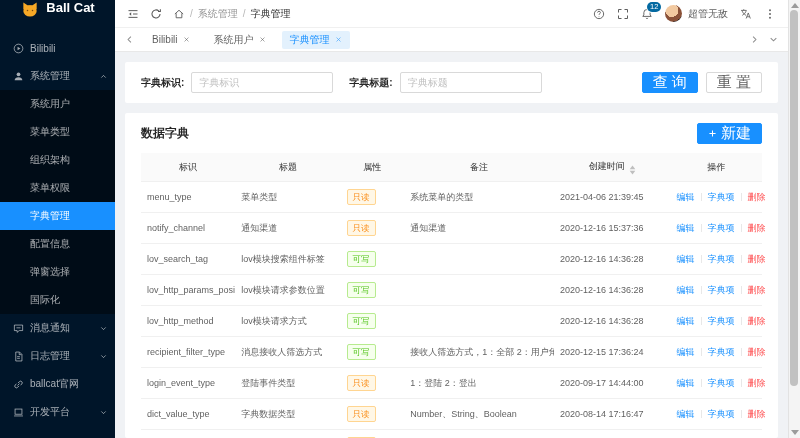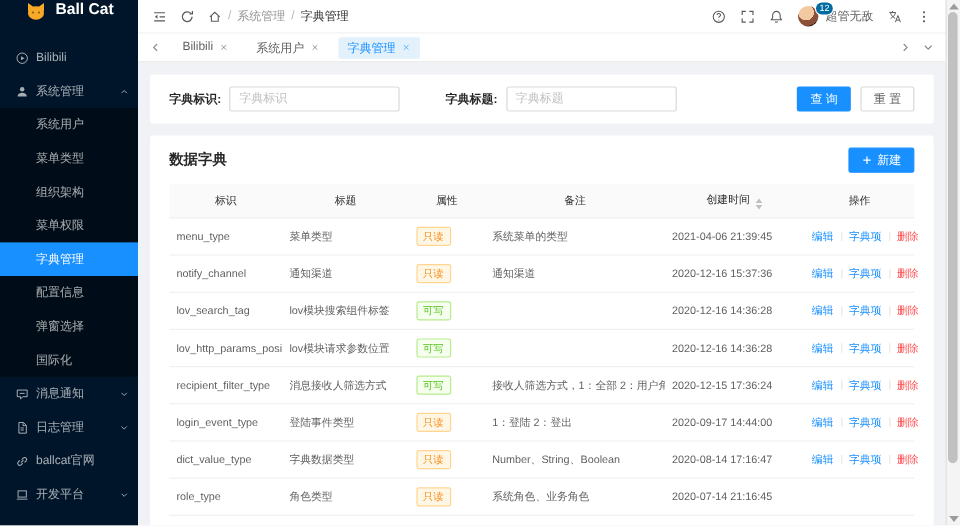--- a/index.html
+++ b/index.html
@@ -28,21 +28,21 @@
     gap:11px;border-bottom:1px solid #f0f0f0;}
   .tb-icon{display:inline-flex;color:#595959;cursor:pointer;}
   .tb-icon svg{width:12px;height:12px;}
   .breadcrumb{display:flex;align-items:center;gap:5px;font-size:10px;color:rgba(0,0,0,0.45);}
   .bc-sep{color:rgba(0,0,0,0.3);}
   .bc-item{cursor:pointer;}
   .bc-item.current{color:rgba(0,0,0,0.85);cursor:default;}
   .tb-right{margin-left:auto;display:flex;align-items:center;gap:12px;}
   .bell-wrap{position:relative;display:inline-flex;cursor:pointer;}
   .badge{position:absolute;top:-6px;left:6px;background:#0369a1;color:#fff;font-size:7.5px;
-    line-height:10px;padding:0 3px;border-radius:6px;box-shadow:0 0 0 1px #fff;margin-left:33px;}
+    line-height:10px;padding:0 3px;border-radius:6px;box-shadow:0 0 0 1px #fff;}
   .avatar{width:17px;height:17px;border-radius:50%;flex:none;cursor:pointer;
     background:radial-gradient(circle at 40% 32%,#f2c9a0 0 42%,#8a5138 43% 72%,#33221c 73%);}
   .username{font-size:10px;color:rgba(0,0,0,0.65);margin-left:-6px;cursor:pointer;}
 
   .tabbar{height:23px;background:#fff;border-bottom:1px solid #e8e8e8;display:flex;
     align-items:center;padding:0 10px;gap:10px;}
   .tab-nav{display:inline-flex;color:#8c8c8c;cursor:pointer;}
   .tab-nav svg{width:9px;height:9px;}
   .tabs{display:flex;align-items:center;gap:8px;flex:1;}
   .tab{display:inline-flex;align-items:center;gap:5px;padding:2px 8px;font-size:10px;
@@ -50,27 +50,27 @@
   .tab.active{color:#1890ff;background:#e3f1fd;}
   .tab .close{display:inline-flex;color:inherit;opacity:0.75;}
   .tab .close svg{width:7px;height:7px;}
 
   .content{position:absolute;top:52px;bottom:0;left:0;right:0;padding:10px 10px 0;overflow:hidden;}
   .card{background:#fff;border-radius:2px;}
 
   
   .search-card{display:flex;align-items:center;padding:10px 16px;}
   .f-label{font-size:10px;color:rgba(0,0,0,0.85);font-weight:bold;margin-right:7px;white-space:nowrap;}
-  .f-label.second{margin-left:38px;}
+  .f-label.second{margin-left:16px;}
   .f-input{width:142px;height:21px;border:1px solid #d9d9d9;border-radius:2px;font-size:10px;
     padding:0 7px;color:rgba(0,0,0,0.65);outline:none;box-sizing:border-box;
     font-family:"Liberation Sans","DejaVu Sans",sans-serif;}
   .f-input::placeholder{color:#bfbfbf;}
   .f-buttons{margin-left:auto;display:flex;gap:8px;}
-  .btn{height:21px;padding:0 10px;font-size:10px;border-radius:2px;border:1px solid #d9d9d9;
+  .btn{height:21px;padding:0 10px;font-size:15px;border-radius:2px;border:1px solid #d9d9d9;
     background:#fff;color:rgba(0,0,0,0.65);display:inline-flex;align-items:center;cursor:pointer;
     font-family:"Liberation Sans","DejaVu Sans",sans-serif;white-space:nowrap;}
   .btn-primary{background:#1890ff;border-color:#1890ff;color:#fff;}
 
   
   .table-card{margin-top:10px;padding:10px 16px 0;height:calc(100% - 51px);box-sizing:border-box;overflow:hidden;}
   .card-head{display:flex;align-items:center;margin-bottom:9px;}
   .card-title{font-size:12px;font-weight:bold;color:rgba(0,0,0,0.85);text-align:center;}
   .btn-new{margin-left:auto;gap:4px;}
   .btn-new .plus{display:inline-flex;}
@@ -409,20 +409,28 @@
               </tr>
               <tr>
                 <td>lov_http_params_position</td>
                 <td>lov模块请求参数位置</td>
                 <td><span class="tag tag-writable">可写</span></td>
                 <td></td>
                 <td>2020-12-16 14:36:28</td>
                 <td class="ops"><a>编辑</a><a>字典项</a><a class="danger">删除</a></td>
               </tr>
               <tr>
+                <td>lov_http_method</td>
+                <td>lov模块请求方式</td>
+                <td><span class="tag tag-writable">可写</span></td>
+                <td></td>
+                <td>2020-12-16 14:36:28</td>
+                <td class="ops"><a>编辑</a><a>字典项</a><a class="danger">删除</a></td>
+              </tr>
+              <tr>
                 <td>recipient_filter_type</td>
                 <td>消息接收人筛选方式</td>
                 <td><span class="tag tag-writable">可写</span></td>
                 <td>接收人筛选方式，1：全部 2：用户角色 3...</td>
                 <td>2020-12-15 17:36:24</td>
                 <td class="ops"><a>编辑</a><a>字典项</a><a class="danger">删除</a></td>
               </tr>
               <tr>
                 <td>login_event_type</td>
                 <td>登陆事件类型</td>

